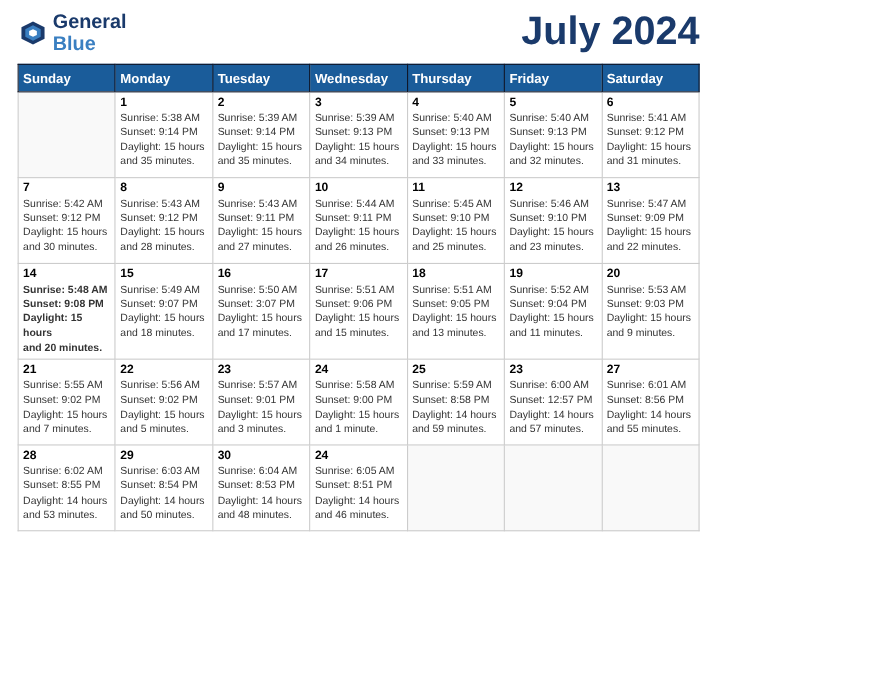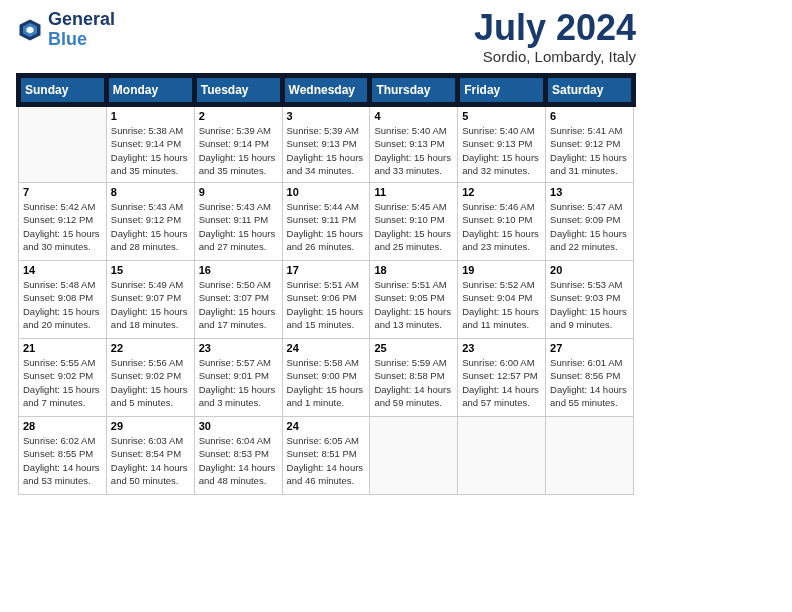--- a/index.html
+++ b/index.html
@@ -58,21 +58,21 @@
       border-collapse: collapse;
       font-size: 10.5px;
     }
     thead tr th {
       background-color: #1a5c9a;
       color: #fff;
       padding: 5px 4px;
       text-align: left;
       font-size: 12px;
       font-weight: bold;
-      border: 5px solid #0f172a;
+      border: 1px solid #0f172a;
     }
     tbody tr td {
       border: 1px solid #ccc;
       vertical-align: top;
       padding: 3px 4px;
       width: calc(100% / 7);
       height: 78px;
     }
     tbody tr td.empty {
       background: #f9f9f9;
@@ -100,21 +100,20 @@
         <polygon points="16,8 24,12 24,20 16,24 8,20 8,12" fill="#3a7fc1"></polygon>
         <polygon points="16,12 20,14 20,18 16,20 12,18 12,14" fill="#fff"></polygon>
       </svg>
       <div class="logo-text">
         <div>General</div>
         <div><span>Blue</span></div>
       </div>
     </div>
     <div class="title-block">
       <div class="month-title">July 2024</div>
-      <div class="location">Sordio, Lombardy, Italy</div>
     </div>
   </div>
 
   <table>
     <thead>
       <tr>
       <th>Sunday</th>
           <th>Monday</th>
           <th>Tuesday</th>
           <th>Wednesday</th>
@@ -216,21 +215,21 @@
             <div class="day-num">13</div>
             <div class="day-info" style="white-space: pre-line;">Sunrise: 5:47 AM
 Sunset: 9:09 PM
 Daylight: 15 hours
 and 22 minutes.</div>
           </td>
         </tr>
         <tr>
           <td>
             <div class="day-num">14</div>
-            <div class="day-info" style="white-space: pre-line;">Sunrise: 5:48 AM
+            <div class="day-info" style="white-space: pre-line; font-weight: bold;">Sunrise: 5:48 AM
 Sunset: 9:08 PM
 Daylight: 15 hours
 and 20 minutes.</div>
           </td>
           <td>
             <div class="day-num">15</div>
             <div class="day-info" style="white-space: pre-line;">Sunrise: 5:49 AM
 Sunset: 9:07 PM
 Daylight: 15 hours
 and 18 minutes.</div>

